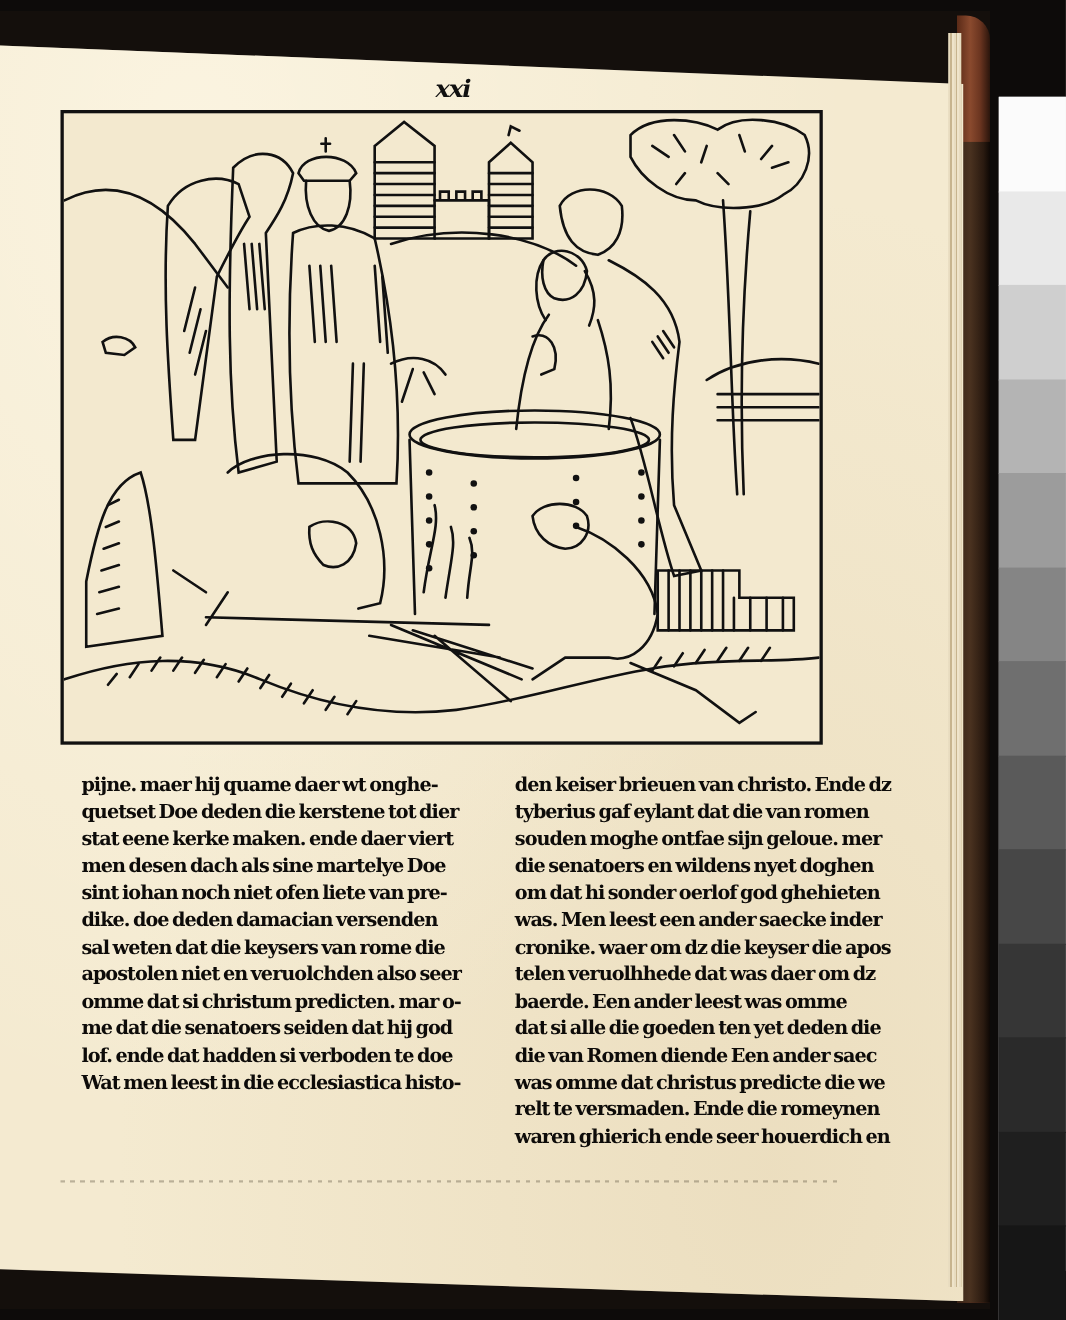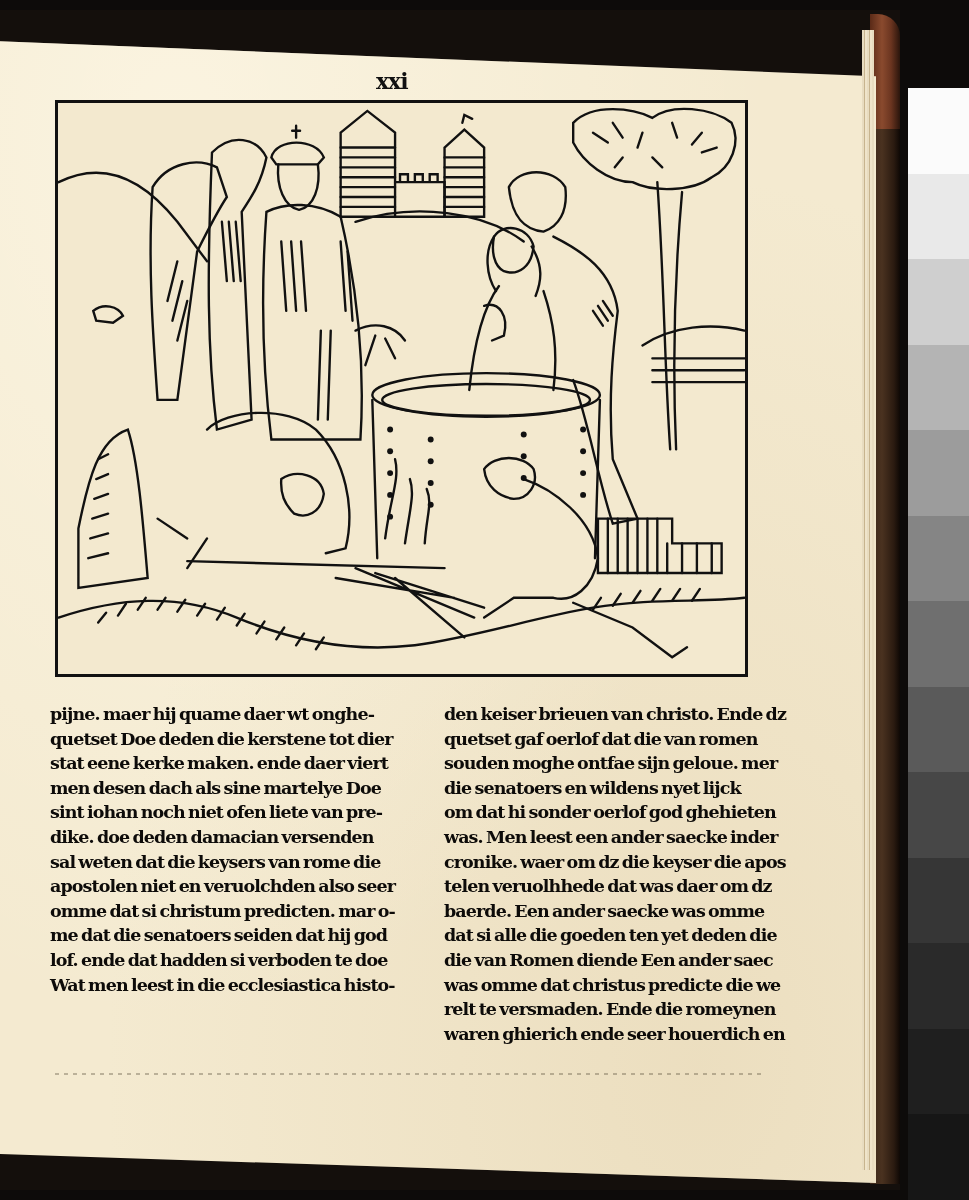--- a/index.html
+++ b/index.html
@@ -27,39 +27,39 @@
     background-image:
       radial-gradient(ellipse at 20% 10%, rgba(255,250,235,.6), transparent 60%),
       radial-gradient(ellipse at 80% 90%, rgba(220,200,160,.35), transparent 60%);
     clip-path:polygon(0 2%, 100% 5%, 100% 100%, 0 97.5%);
   }
   .page-edges {
     position:absolute; left:862px; top:30px; width:12px; height:1140px;
     background:repeating-linear-gradient(90deg,#e8dcc0 0 2px,#c7b48e 2px 3px,#efe4ca 3px 5px);
   }
   .folio {
-    position:absolute; left:376px; top:68px; font-size:22px; font-weight:bold;
-    color:#111; letter-spacing:-1px;
+    position:absolute; left:396px; top:68px; font-size:22px; font-weight:bold;
+    font-style:italic; color:#111; letter-spacing:-1px;
   }
   .woodcut {
     position:absolute; left:55px; top:100px; width:693px; height:577px;
     border-top:3px solid #111; border-bottom:3px solid #111;
     border-left:3px solid #111; border-right:3px solid #111;
     box-sizing:border-box; background:#f3e9cf;
   }
   .woodcut svg { width:100%; height:100%; display:block; }
   .column {
     position:absolute; top:702px; width:350px;
     font-family:"DejaVu Serif", serif; font-weight:bold;
     font-size:17.5px; line-height:24.6px; color:#0d0b09;
     letter-spacing:-0.9px; word-spacing:-2px; white-space:nowrap;
   }
   .col-left { left:50px; }
   .col-right { left:444px; }
-  .line { display:block; }
+  .line { display:block;margin-left:24px; }
   .ghost-line {
     position:absolute; left:55px; top:1073px; width:710px; height:2px;
     background:repeating-linear-gradient(90deg, rgba(80,70,50,.35) 0 4px, transparent 4px 9px);
   }
   .calibration {
     position:absolute; left:908px; top:88px; width:61px; height:1112px;
     background:#fff;
   }
   .patch { position:absolute; left:0; width:61px; }
 </style>
@@ -175,28 +175,28 @@
   <span class="line">sal weten dat die keysers van rome die</span>
   <span class="line">apostolen niet en veruolchden also seer</span>
   <span class="line">omme dat si christum predicten. mar o-</span>
   <span class="line">me dat die senatoers seiden dat hij god</span>
   <span class="line">lof. ende dat hadden si verboden te doe</span>
   <span class="line">Wat men leest in die ecclesiastica histo-</span>
 </div>
 
 <div class="column col-right">
   <span class="line">den keiser brieuen van christo. Ende dz</span>
-  <span class="line">quetset gaf oerlof dat die van romen</span>
+  <span class="line">tyberius gaf eylant dat die van romen</span>
   <span class="line">souden moghe ontfae sijn geloue. mer</span>
-  <span class="line">die senatoers en wildens nyet lijck</span>
+  <span class="line">die senatoers en wildens nyet doghen</span>
   <span class="line">om dat hi sonder oerlof god ghehieten</span>
   <span class="line">was. Men leest een ander saecke inder</span>
   <span class="line">cronike. waer om dz die keyser die apos</span>
   <span class="line">telen veruolhhede dat was daer om dz</span>
-  <span class="line">baerde. Een ander saecke was omme</span>
+  <span class="line">baerde. Een ander leest was omme</span>
   <span class="line">dat si alle die goeden ten yet deden die</span>
   <span class="line">die van Romen diende Een ander saec</span>
   <span class="line">was omme dat christus predicte die we</span>
   <span class="line">relt te versmaden. Ende die romeynen</span>
   <span class="line">waren ghierich ende seer houerdich en</span>
 </div>
 
 <div class="ghost-line"></div>
 
 <div class="calibration" id="calib">

